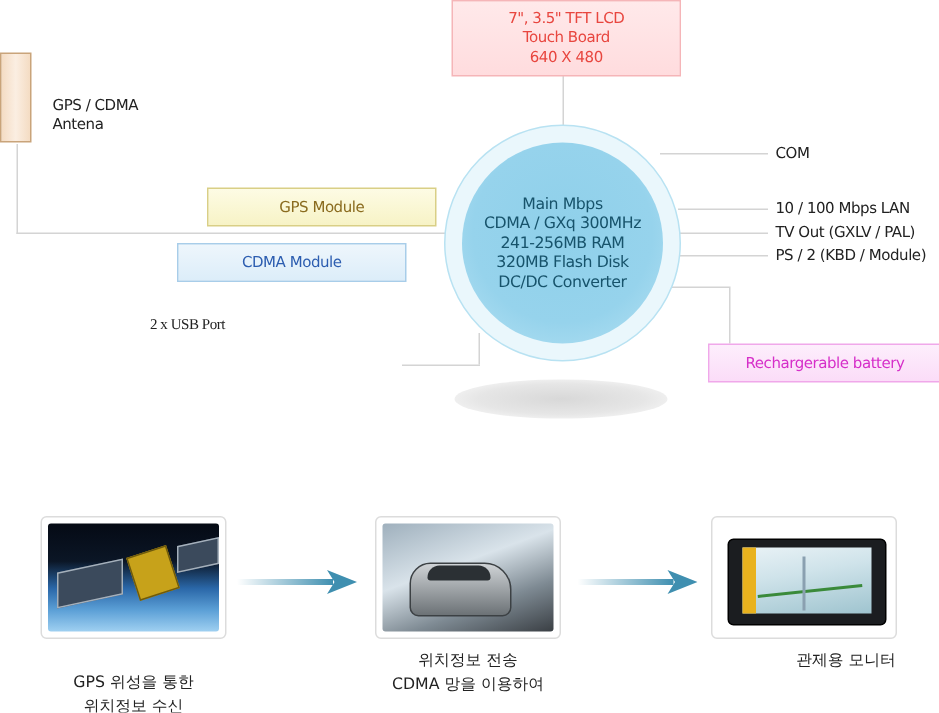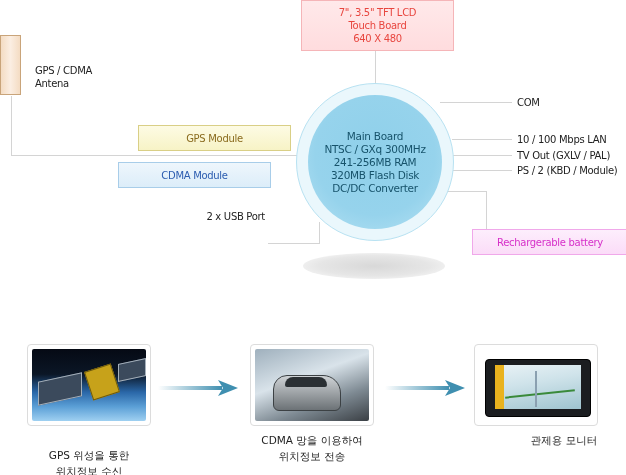--- a/index.html
+++ b/index.html
@@ -63,37 +63,37 @@
 <div class="box gps">
   <span>GPS Module</span>
 </div>
 <div class="box cdma">
   <span>CDMA Module</span>
 </div>
 
 <div class="abs shadow"></div>
 <div class="abs circle-outer"></div>
 <div class="abs circle-inner">
-  <span>Main Board</span>
-  <span>NTSC / GXq 300MHz</span>
+  <span>Main Mbps</span>
+  <span>CDMA / GXq 300MHz</span>
   <span>241-256MB RAM</span>
   <span>320MB Flash Disk</span>
   <span>DC/DC Converter</span>
 </div>
 
 <div class="lbl" style="left:517px; top:96px;text-align:right;">COM</div>
 <div class="lbl" style="left:517px; top:133px;">10 / 100 Mbps LAN</div>
 <div class="lbl" style="left:517px; top:149px;">TV Out (GXLV / PAL)</div>
 <div class="lbl" style="left:517px; top:164px;">PS / 2 (KBD / Module)</div>
 
 <div class="box battery">
   <span>Rechargerable battery</span>
 </div>
 
-<div class="lbl" style="left:100px; top:210px; width:165px; text-align:right; line-height:13.5px;">
+<div class="lbl" style="left:100px; top:210px; width:165px; text-align:left; line-height:13.5px;font-family:Liberation Serif, serif;">
   <div>2 x USB Port</div>
 </div>
 
 <div class="thumb" style="left:27px;">
   <div class="img" style="background: linear-gradient(180deg,#050a14 0%,#0b1626 35%,#2a67a8 60%,#5b9fd6 80%,#9fd0f1 100%);">
     <div class="abs" style="left:6px; top:28px; width:42px; height:22px; background:#3b4a5c; border:1px solid #a5b0bb; transform:skewY(-12deg);"></div>
     <div class="abs" style="left:56px; top:18px; width:26px; height:28px; background:#c7a21a; border:1px solid #6f5a0c; transform:rotate(-18deg);"></div>
     <div class="abs" style="left:86px; top:12px; width:26px; height:16px; background:#3b4a5c; border:1px solid #a5b0bb; transform:skewY(-12deg);"></div>
   </div>
 </div>
@@ -113,22 +113,22 @@
   <polygon points="60,0 80,8 60,16 65,8" fill="#3f8fb0"></polygon>
 </svg>
 
 <div class="thumb" style="left:250px;">
   <div class="img" style="background: linear-gradient(160deg,#9fb0bd 0%,#d9e3ea 40%,#7e8a93 70%,#3a3f44 100%);">
     <div class="abs" style="left:18px; top:26px; width:66px; height:34px; border-radius:14px 18px 6px 6px; background:linear-gradient(#cfd3d6,#6c7276); border:1px solid #3c4144;"></div>
     <div class="abs" style="left:30px; top:28px; width:42px; height:10px; border-radius:8px 8px 2px 2px; background:#2b3034;"></div>
   </div>
 </div>
 <div class="caption" style="left:250px;">
+  <div>위치정보 전송</div>
   <div>CDMA 망을 이용하여</div>
-  <div>위치정보 전송</div>
 </div>
 
 <svg class="arrow" style="left:385px;" viewBox="0 0 80 16">
   <defs>
     <linearGradient id="ag2" x1="0" x2="1" y1="0" y2="0">
       <stop offset="0" stop-color="#3f8fb0" stop-opacity="0"></stop>
       <stop offset="1" stop-color="#3f8fb0" stop-opacity="1"></stop>
     </linearGradient>
   </defs>
   <rect x="0" y="6" width="64" height="4" fill="url(#ag2)"></rect>

